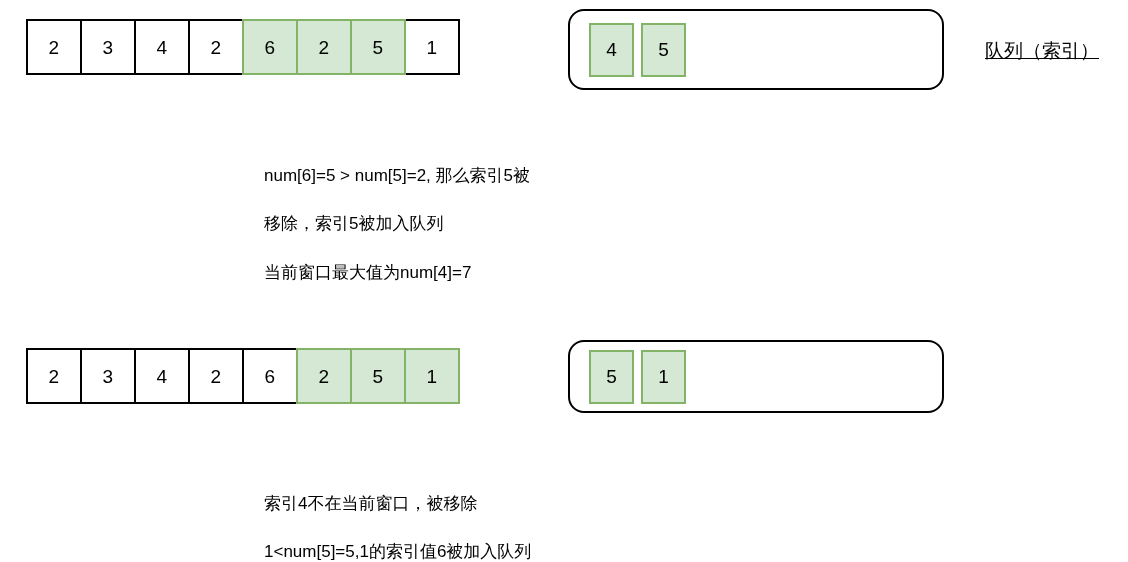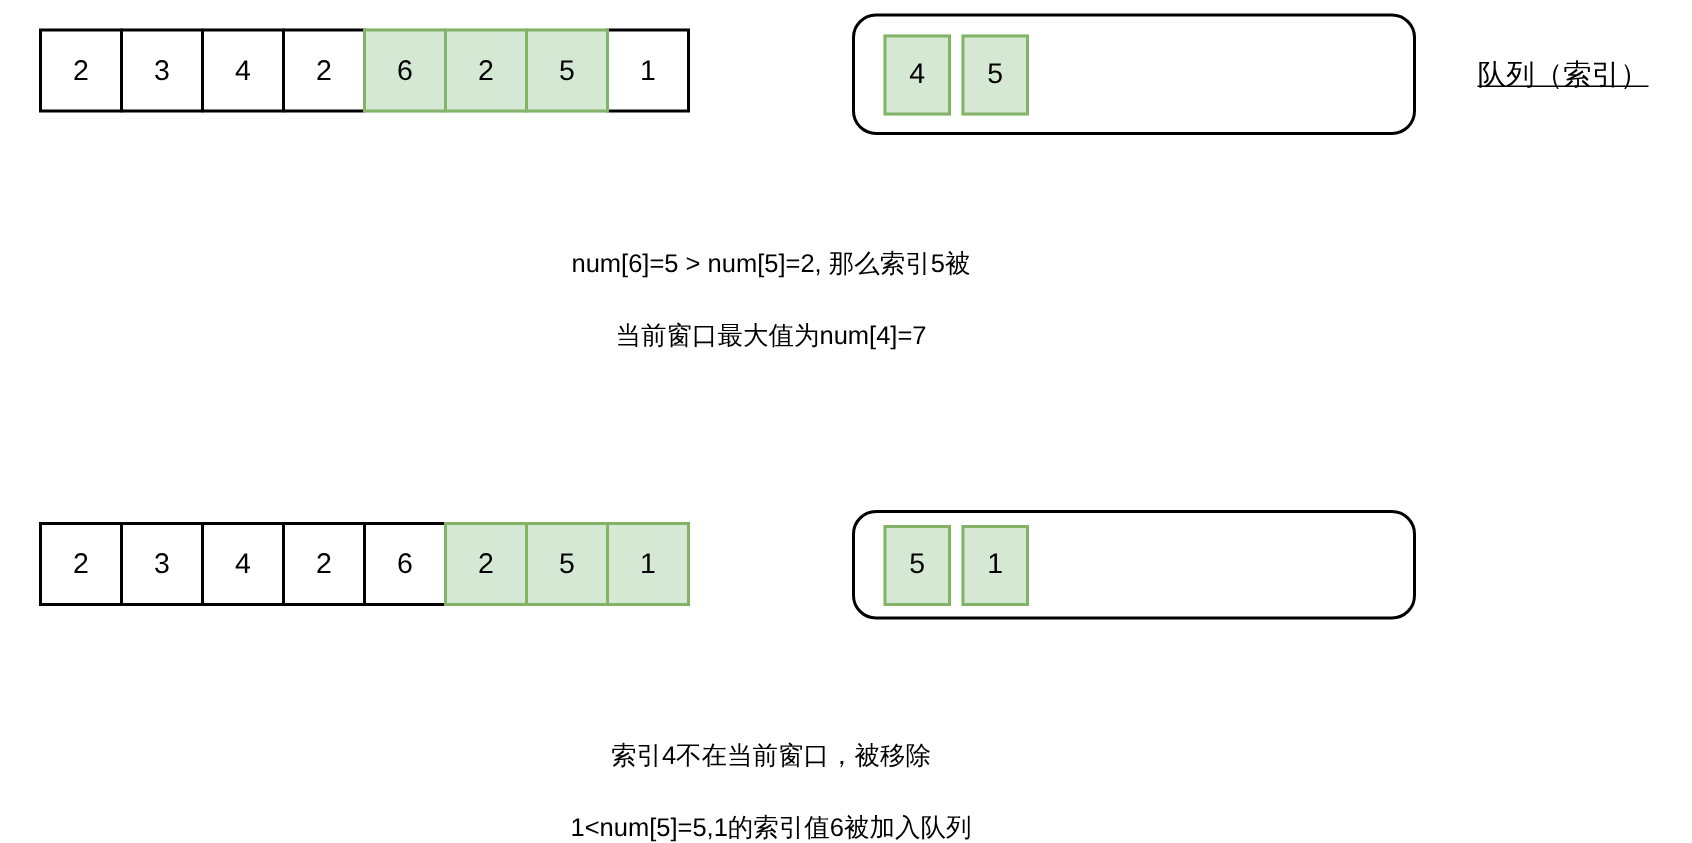--- a/index.html
+++ b/index.html
@@ -80,21 +80,20 @@
   
   .side-label {
     position: absolute;
     font-size: 19px;
     line-height: 1;
     white-space: nowrap;
     text-decoration: underline;
   }
   .caption {
     position: absolute;
-    text-align: center;
     font-size: 17px;
     line-height: 1.42;
     white-space: pre-line;
   }
   .caption .cline { display: block; }
 </style>
 </head>
 <body>
 
 <div class="stage">
@@ -114,20 +113,21 @@
     <div class="queue-inner">
       <div class="qcell">4</div>
       <div class="qcell">5</div>
     </div>
   </div>
 
   <div class="side-label" style="left:985px; top:41px;">队列（索引）</div>
 
   <div class="caption" style="left:264px; top:140px; width:500px;">
     <span class="cline">num[6]=5  &gt; num[5]=2, 那么索引5被</span>
+    <span class="cline">移除，索引5被加入队列</span>
     <span class="cline">当前窗口最大值为num[4]=7</span>
   </div>
 
   <div class="array" style="left:26px; top:348px;">
     <div class="cell">2</div>
     <div class="cell">3</div>
     <div class="cell">4</div>
     <div class="cell">2</div>
     <div class="cell">6</div>
     <div class="cell hl">2</div>

